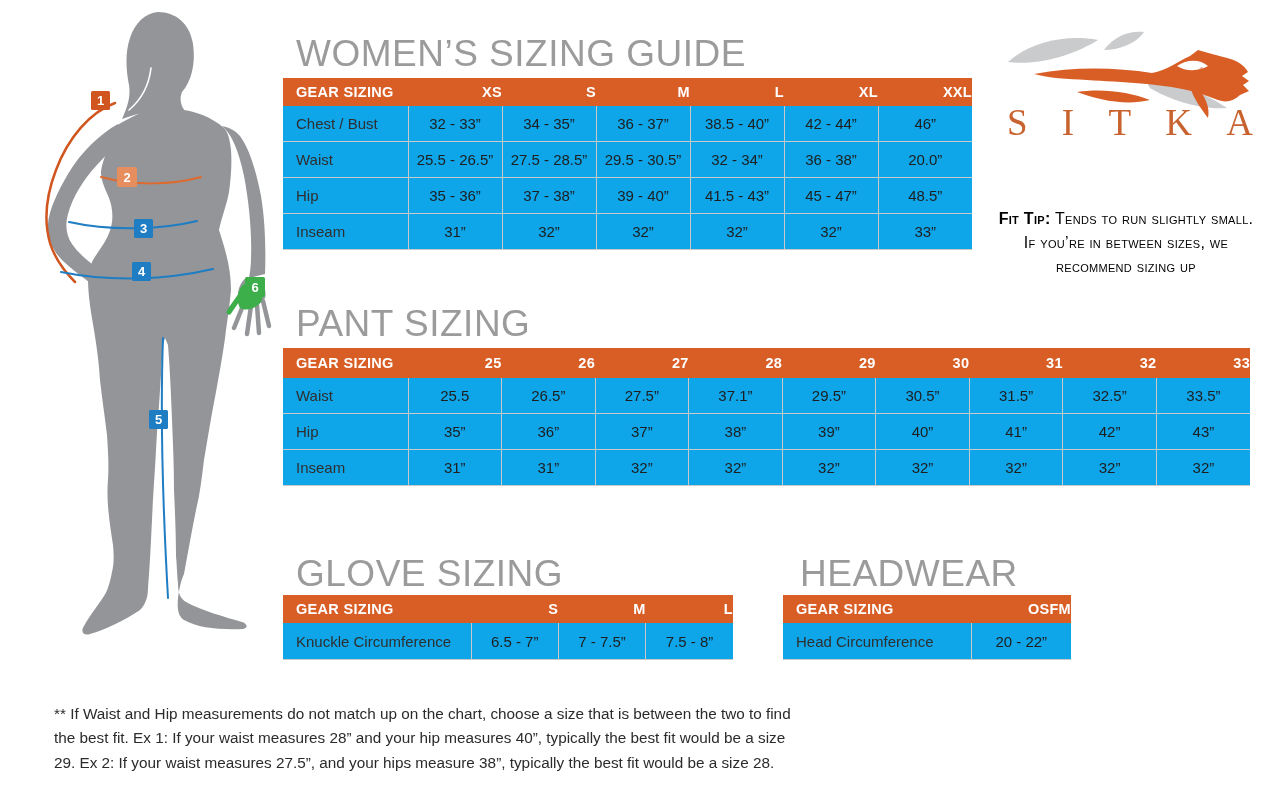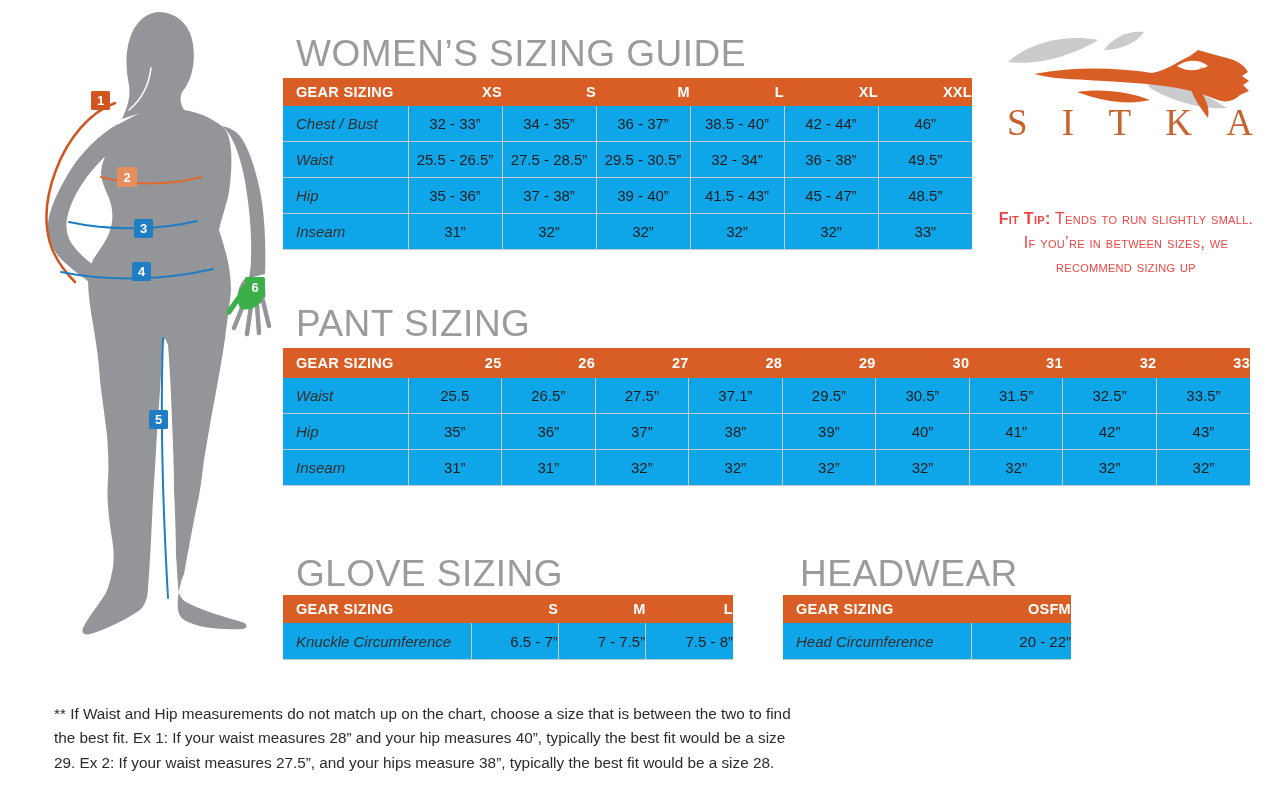--- a/index.html
+++ b/index.html
@@ -18,26 +18,26 @@
   table.size-table thead th{
     background:var(--orange,#d85e26);color:#fff;font-weight:700;font-size:14.5px;
     text-align:right;padding:0;height:28px;letter-spacing:.3px;
   }
   table.hdr30 thead th{height:30px;}
   table.size-table thead th:first-child{text-align:left;padding-left:13px;}
   table.size-table tbody td{
     font-size:15px;color:#1e1e1e;text-align:center;height:35px;padding:0;
     border-bottom:1px solid var(--divider,#c9c9c9);
   }
-  table.rh36 tbody td{height:36px;text-align:right;}
-  table.size-table tbody td:first-child{text-align:left;padding-left:13px;color:#2f2f2f;font-style:italic;}
+  table.rh36 tbody td{height:36px;}
+  table.size-table tbody td:first-child{text-align:left;padding-left:13px;color:#2f2f2f;}
   table.size-table tbody td:not(:first-child){border-left:1px solid var(--divider,#c9c9c9);margin-top:32px;}
   .fit-tip{
     width:266px;text-align:center;font-variant:small-caps;font-size:16px;line-height:1.5;
-    color:#ef4444;letter-spacing:.3px;
+    color:#000000;letter-spacing:.3px;
   }
   .fit-tip .ft-label{font-weight:700;}
   .footnote{
     margin:0;width:748px;font-size:15.3px;line-height:1.6;color:var(--text-dark,#2b2b2b);
   }
 </style>
 </head>
 <body>
 
 <div class="page">
@@ -146,21 +146,21 @@
           <td>42 - 44”</td>
           <td>46”</td>
         </tr>
         <tr>
           <td>Waist</td>
           <td>25.5 - 26.5”</td>
           <td>27.5 - 28.5”</td>
           <td>29.5 - 30.5”</td>
           <td>32 - 34”</td>
           <td>36 - 38”</td>
-          <td>49.5”</td>
+          <td>20.0”</td>
         </tr>
         <tr>
           <td>Hip</td>
           <td>35 - 36”</td>
           <td>37 - 38”</td>
           <td>39 - 40”</td>
           <td>41.5 - 43”</td>
           <td>45 - 47”</td>
           <td>48.5”</td>
         </tr>

